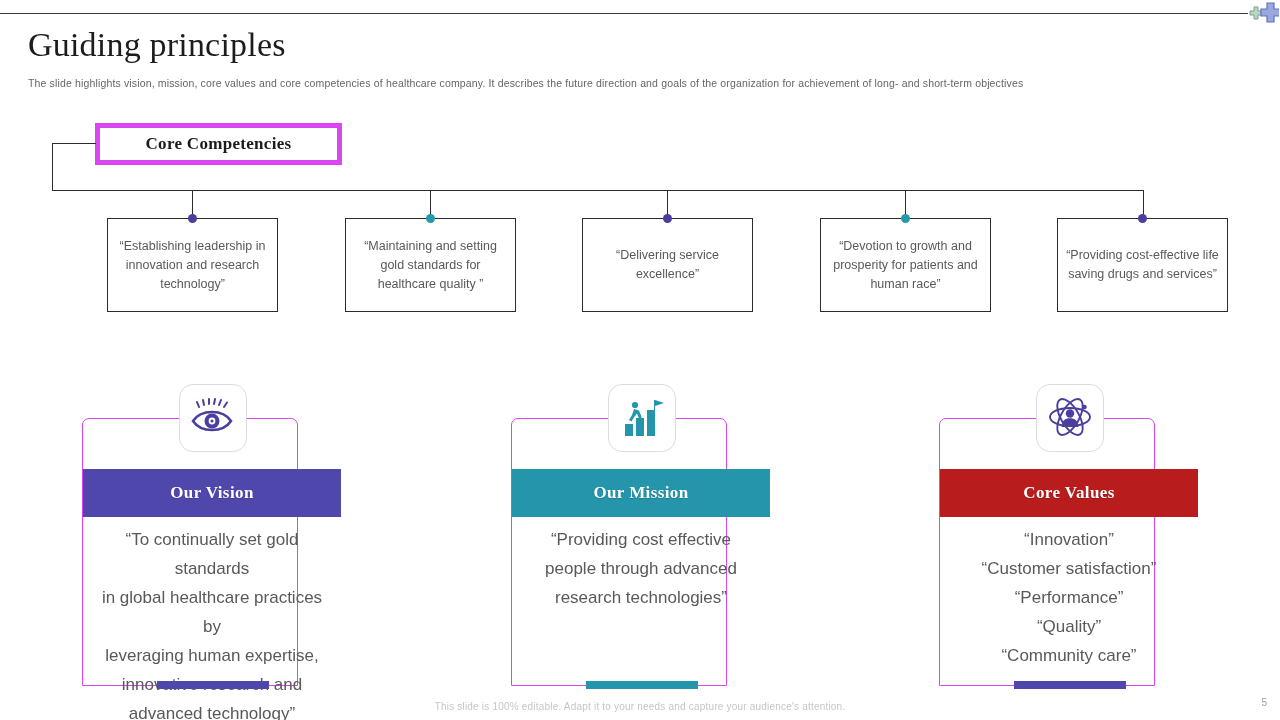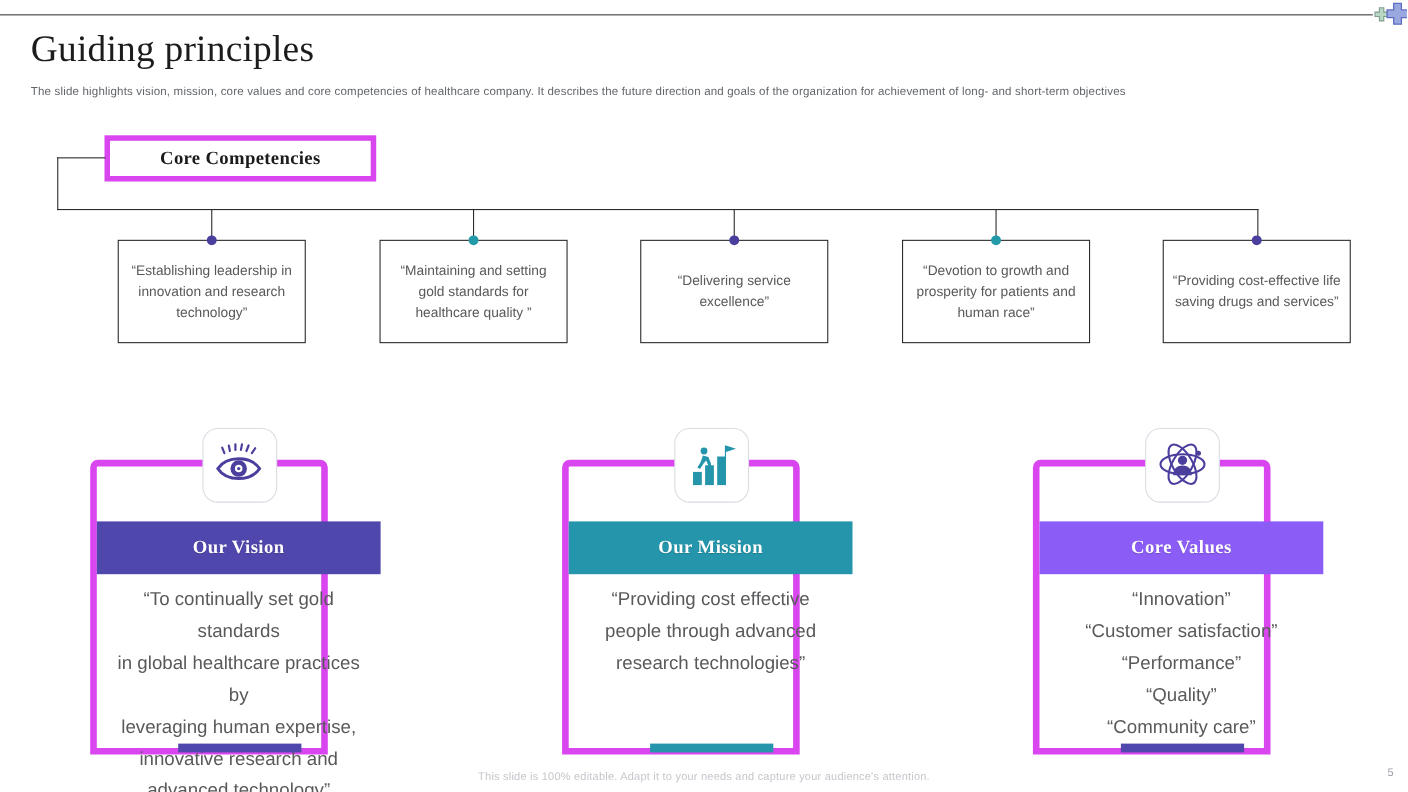--- a/index.html
+++ b/index.html
@@ -122,21 +122,21 @@
     height: 9px;
     border-radius: 50%;
   }
 
   
   .card {
     position: absolute;
     top: 418px;
     width: 216px;
     height: 268px;
-    border: 6px solid #d946ef;
+    border: 1px solid #d946ef;
     border-radius: 7px 7px 0 0;
     background: #ffffff;
     box-sizing: border-box;
     overflow: visible;
   }
   .card-head {
     position: absolute;
     left: 0;
     top: 50px;
     width: 258px;
@@ -329,21 +329,21 @@
         <g stroke="#4b3f9e" stroke-width="1.9" fill="none">
           <ellipse cx="23" cy="21" rx="20" ry="9"></ellipse>
           <ellipse cx="23" cy="21" rx="20" ry="9" transform="rotate(60 23 21)"></ellipse>
           <ellipse cx="23" cy="21" rx="20" ry="9" transform="rotate(-60 23 21)"></ellipse>
         </g>
         <circle cx="37.5" cy="11" r="2.3" fill="#4b3f9e"></circle>
         <circle cx="23" cy="17.5" r="4.2" fill="#4b3f9e"></circle>
         <path d="M14.6 31 C14.6 24.6 18.4 22.2 23 22.2 C27.6 22.2 31.4 24.6 31.4 31 Z" fill="#4b3f9e"></path>
       </svg>
     </div>
-    <div class="card-head" style="background:#8b5cf6;">
+    <div class="card-head" style="background:#b91c1c;">
       <span>Core Values</span>
     </div>
     <div class="card-body">
       <span>“Innovation”</span>
       <span>“Customer satisfaction”</span>
       <span>“Performance”</span>
       <span>“Quality”</span>
       <span>“Community care”</span>
     </div>
     <div class="card-bar" style="background:#5047ad;"></div>

